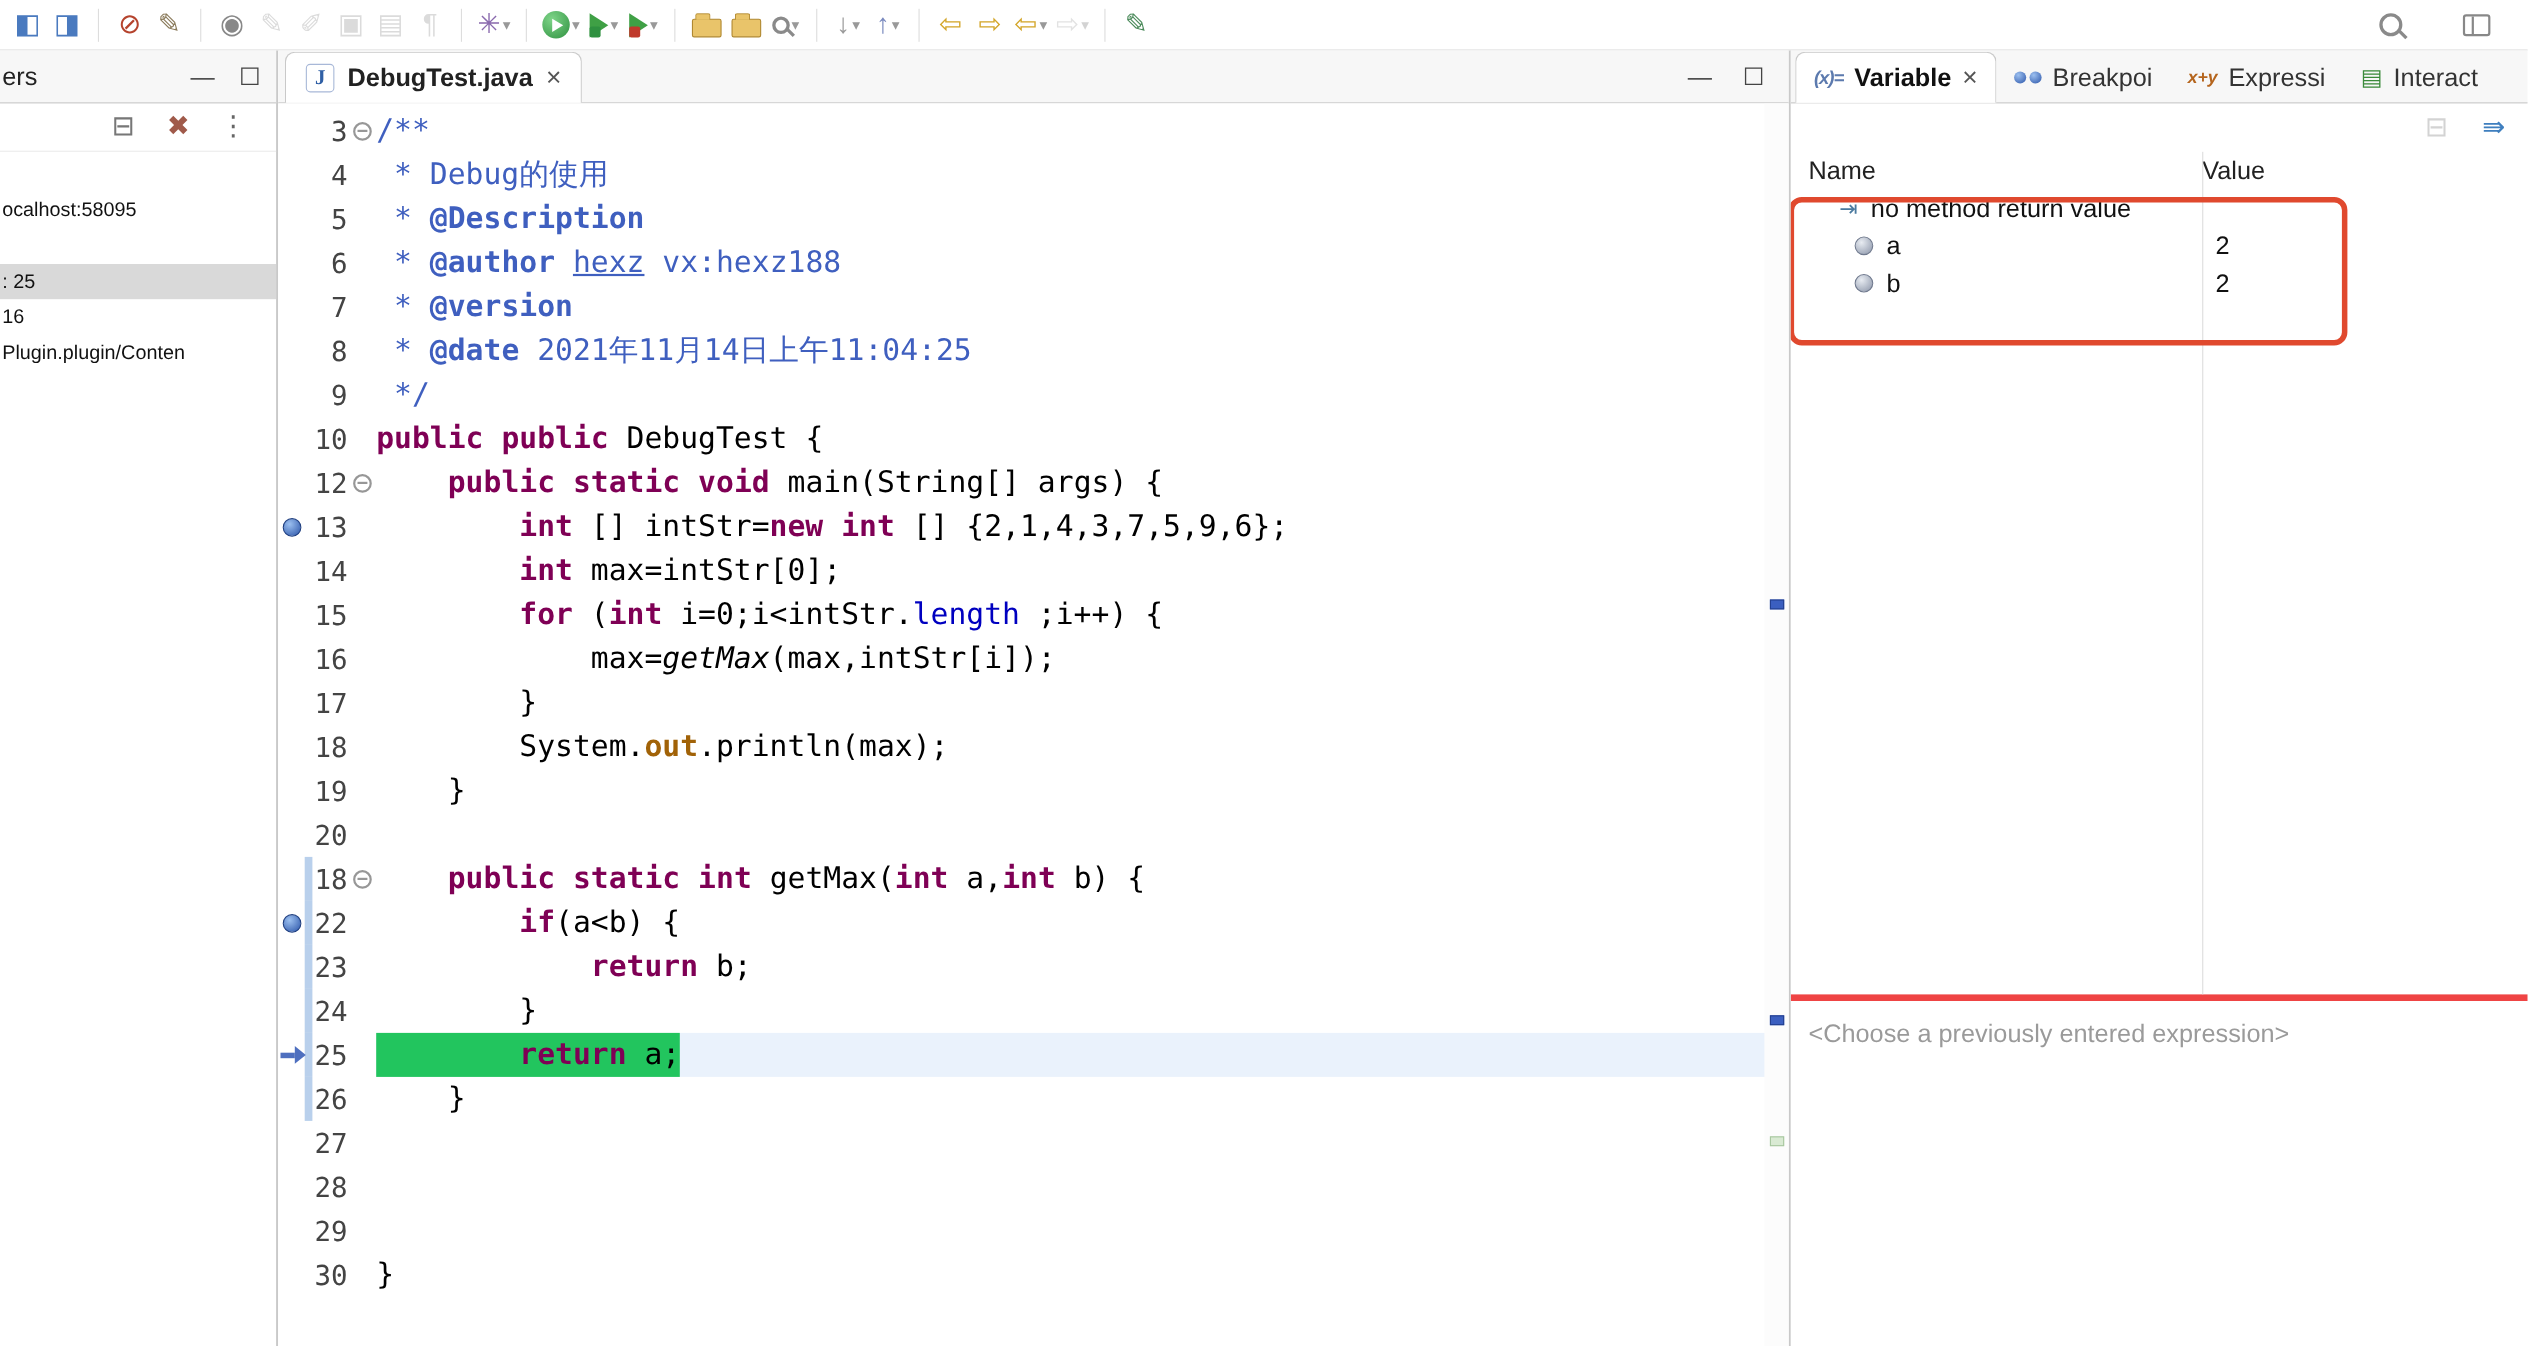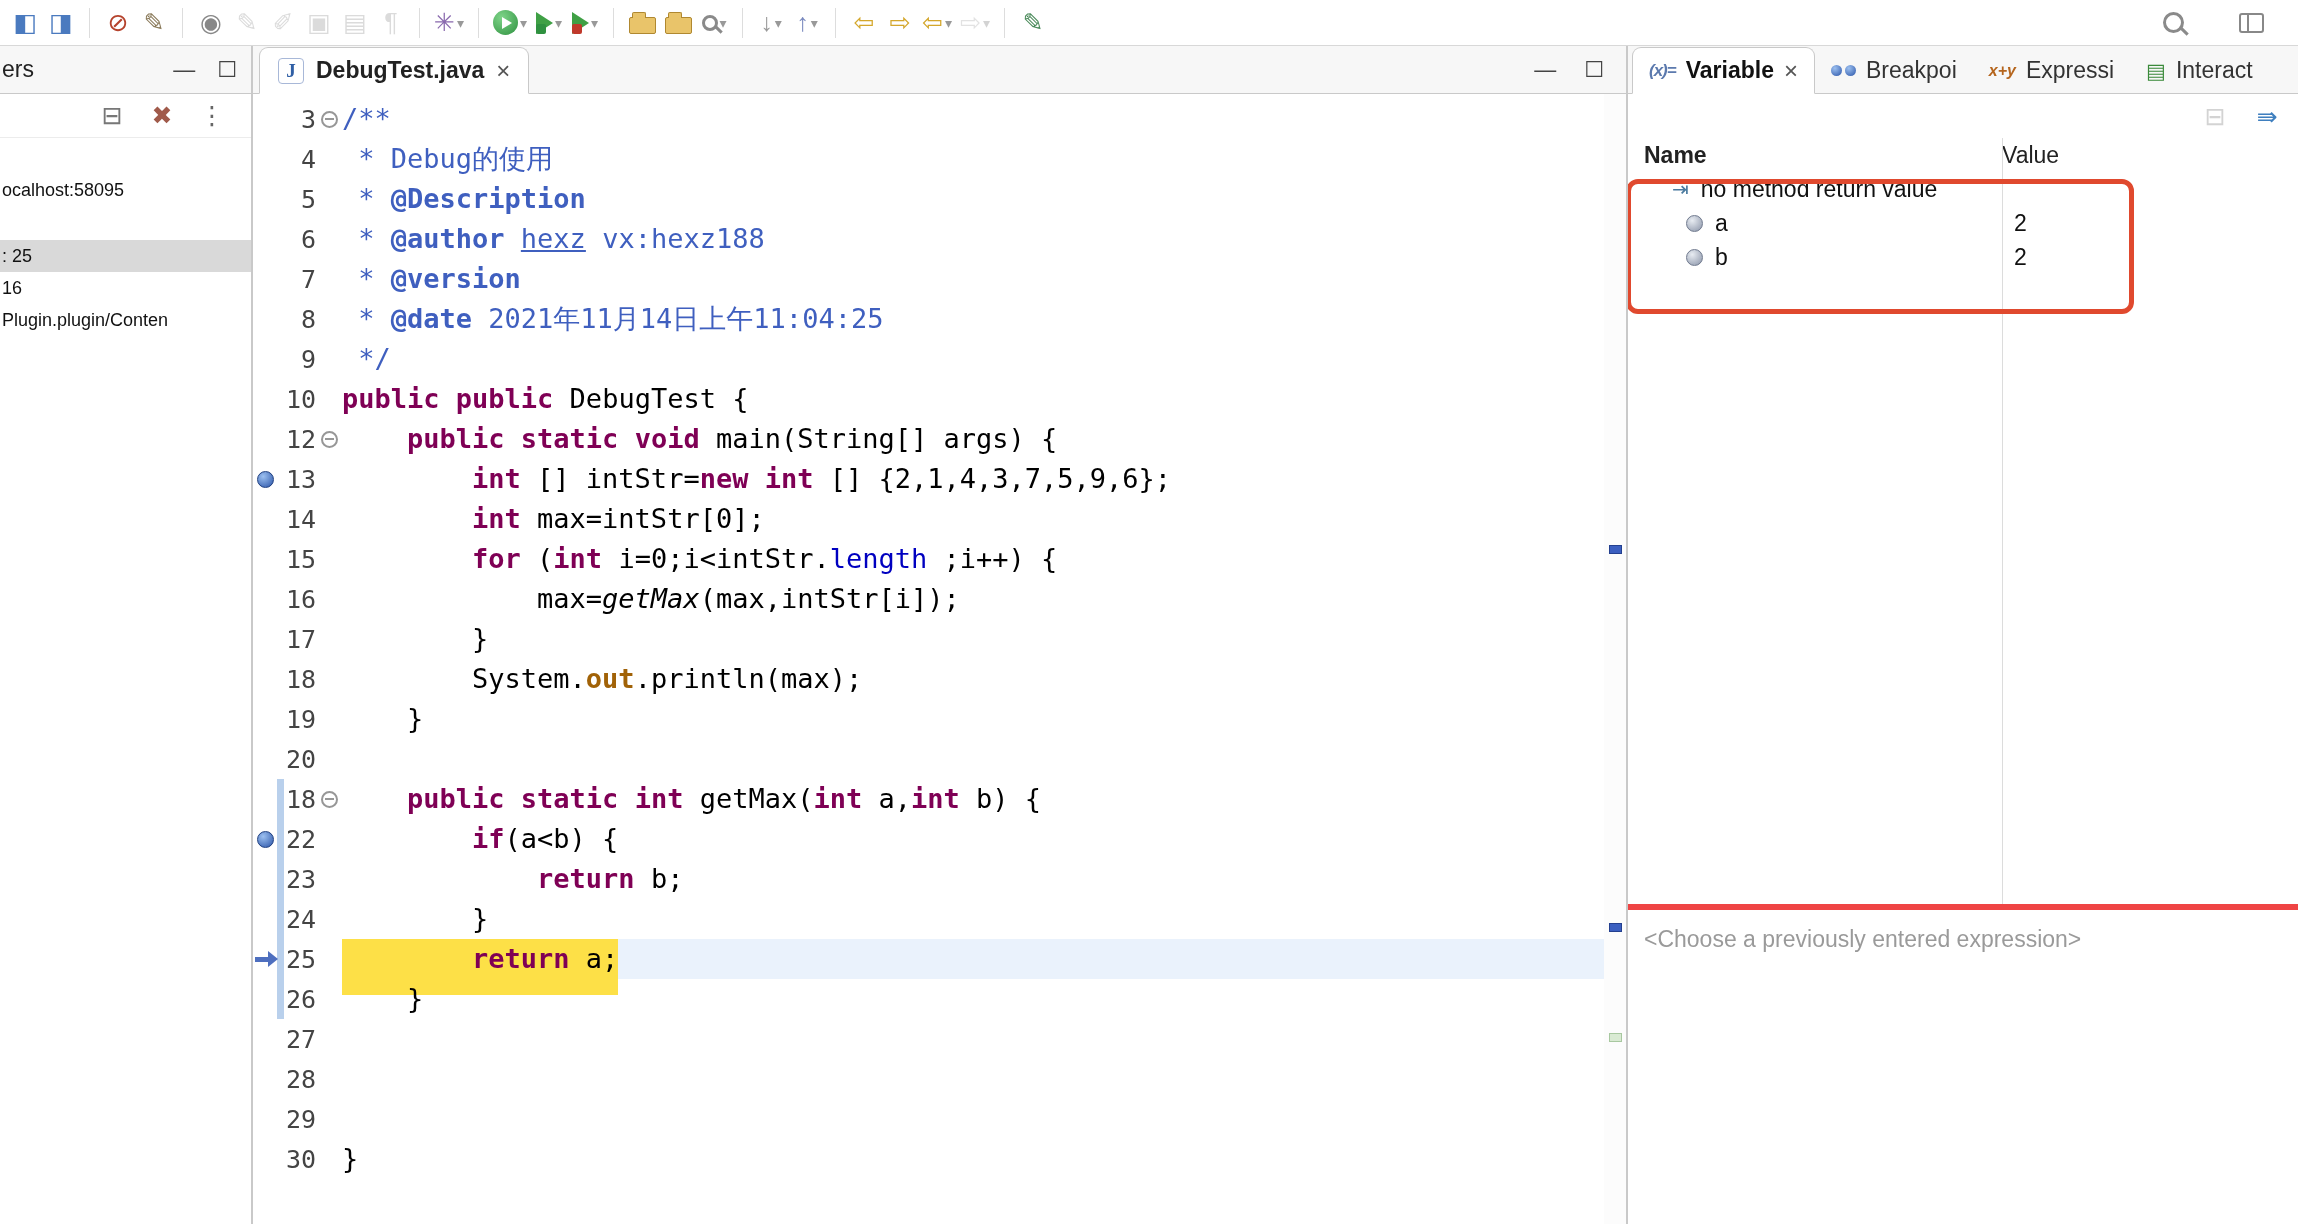--- a/index.html
+++ b/index.html
@@ -77,21 +77,21 @@
   .code-line { display:flex; height:40px; align-items:center;
                font-family:"DejaVu Sans Mono","Liberation Mono",monospace; font-size:27px; }
   .g-marker { width:24px; height:40px; flex:none; display:flex; align-items:center; justify-content:center; }
   .g-range { width:7px; height:40px; flex:none; }
   .g-range.on { background:#B9D0EC; }
   .g-num { width:32px; flex:none; text-align:right; color:#444; font-size:25px;
            font-family:"DejaVu Sans Mono","Liberation Mono",monospace; }
   .g-fold { width:26px; flex:none; display:flex; align-items:center; justify-content:center; }
   .g-code { flex:1; white-space:pre; height:40px; line-height:40px; min-width:0; color:#000; }
   .code-line.cur .g-code { background:#EAF2FC; }
-  .cur-stmt { background:#fde047; display:inline-block; height:56px; }
+  .cur-stmt { background:#22c55e; display:inline-block; height:40px; }
 
   .fold-circle { width:17px; height:17px; border:2px solid #979797; border-radius:50%; position:relative; }
   .fold-circle::after { content:""; position:absolute; left:2px; right:2px; top:50%; height:2px;
                         margin-top:-1px; background:#979797; }
   .bp-dot { width:17px; height:17px; border-radius:50%; border:1px solid #1F3F80;
             background:radial-gradient(circle at 35% 30%,#9CC0F0,#2A54A8); }
   .instr-ptr { position:relative; width:13px; height:5px; background:#4E6FBF; margin-right:8px; }
   .instr-ptr::after { content:""; position:absolute; right:-10px; top:-6px;
                       border-left:10px solid #4E6FBF; border-top:8px solid transparent; border-bottom:8px solid transparent; }
 
@@ -121,21 +121,21 @@
   .icn-bp { display:inline-flex; gap:3px; }
   .icn-bp i { width:11px; height:11px; border-radius:50%; display:block;
               background:radial-gradient(circle at 35% 30%,#9CC0F0,#2A54A8); }
   .icn-expr { font-size:16px; color:#B5651D; font-weight:bold; font-style:italic; }
   .icn-inter { font-size:21px; color:#3A8A3A; }
   .rp-toolbar { height:44px; flex:none; display:flex; align-items:center; justify-content:flex-end;
                 gap:18px; padding-right:14px; }
   .var-area { flex:1; position:relative; min-height:0; }
   .col-divider { position:absolute; left:374px; top:0; bottom:0; width:1px; background:#DCDCDC; }
   .var-header { height:34px; display:flex; align-items:center; font-size:23px; color:#222; }
-  .vh-name { width:374px; padding-left:16px;font-weight:bold; }
+  .vh-name { width:374px; padding-left:16px; }
   .vh-value { }
   .var-row { height:34px; display:flex; align-items:center; font-size:23px; color:#111; }
   .vr-name { width:374px; display:flex; align-items:center; gap:12px; overflow:hidden; white-space:nowrap; }
   .vr-name.lvl1 { padding-left:44px; }
   .vr-name.lvl2 { padding-left:58px; }
   .vr-value { padding-left:12px; }
   .ret-icon { font-size:20px; color:#4a7a9f; }
   .var-ball { width:17px; height:17px; border-radius:50%; border:1px solid #707A8E; flex:none;
               background:radial-gradient(circle at 35% 30%,#E8ECF2,#8A94A8); }
   .annotation-box { position:absolute; left:-2px; top:41px; width:508px; height:135px;

